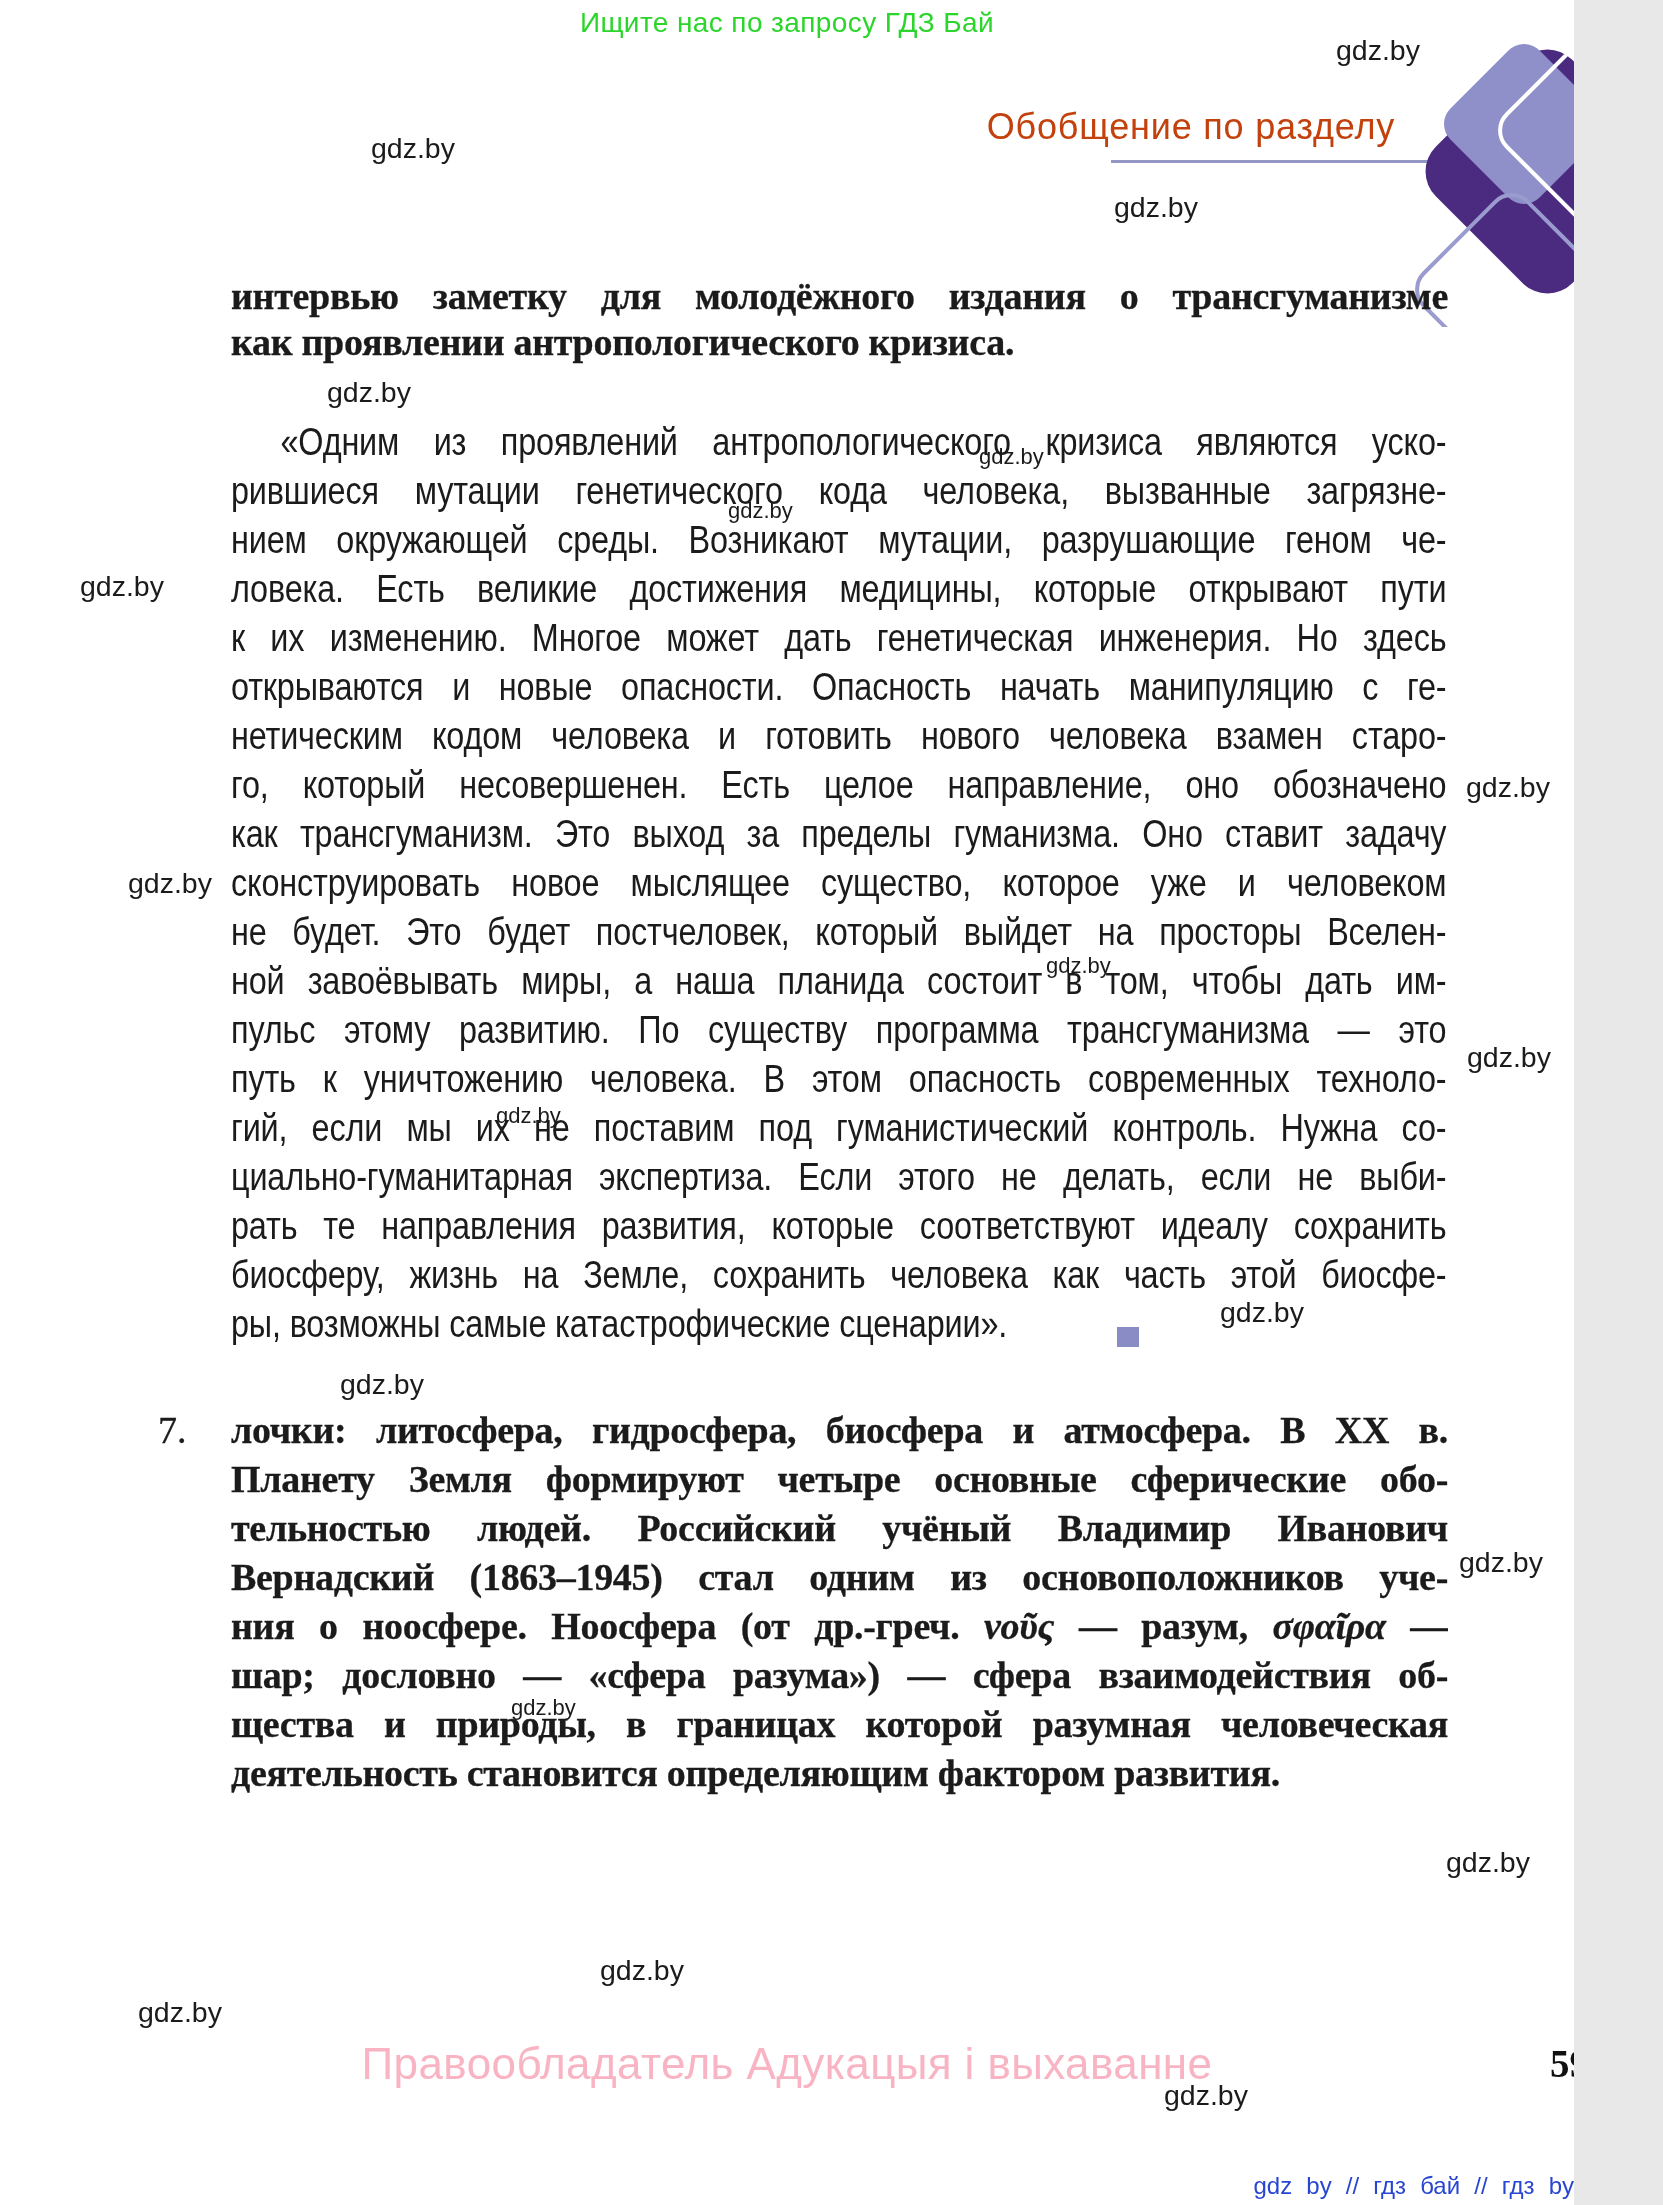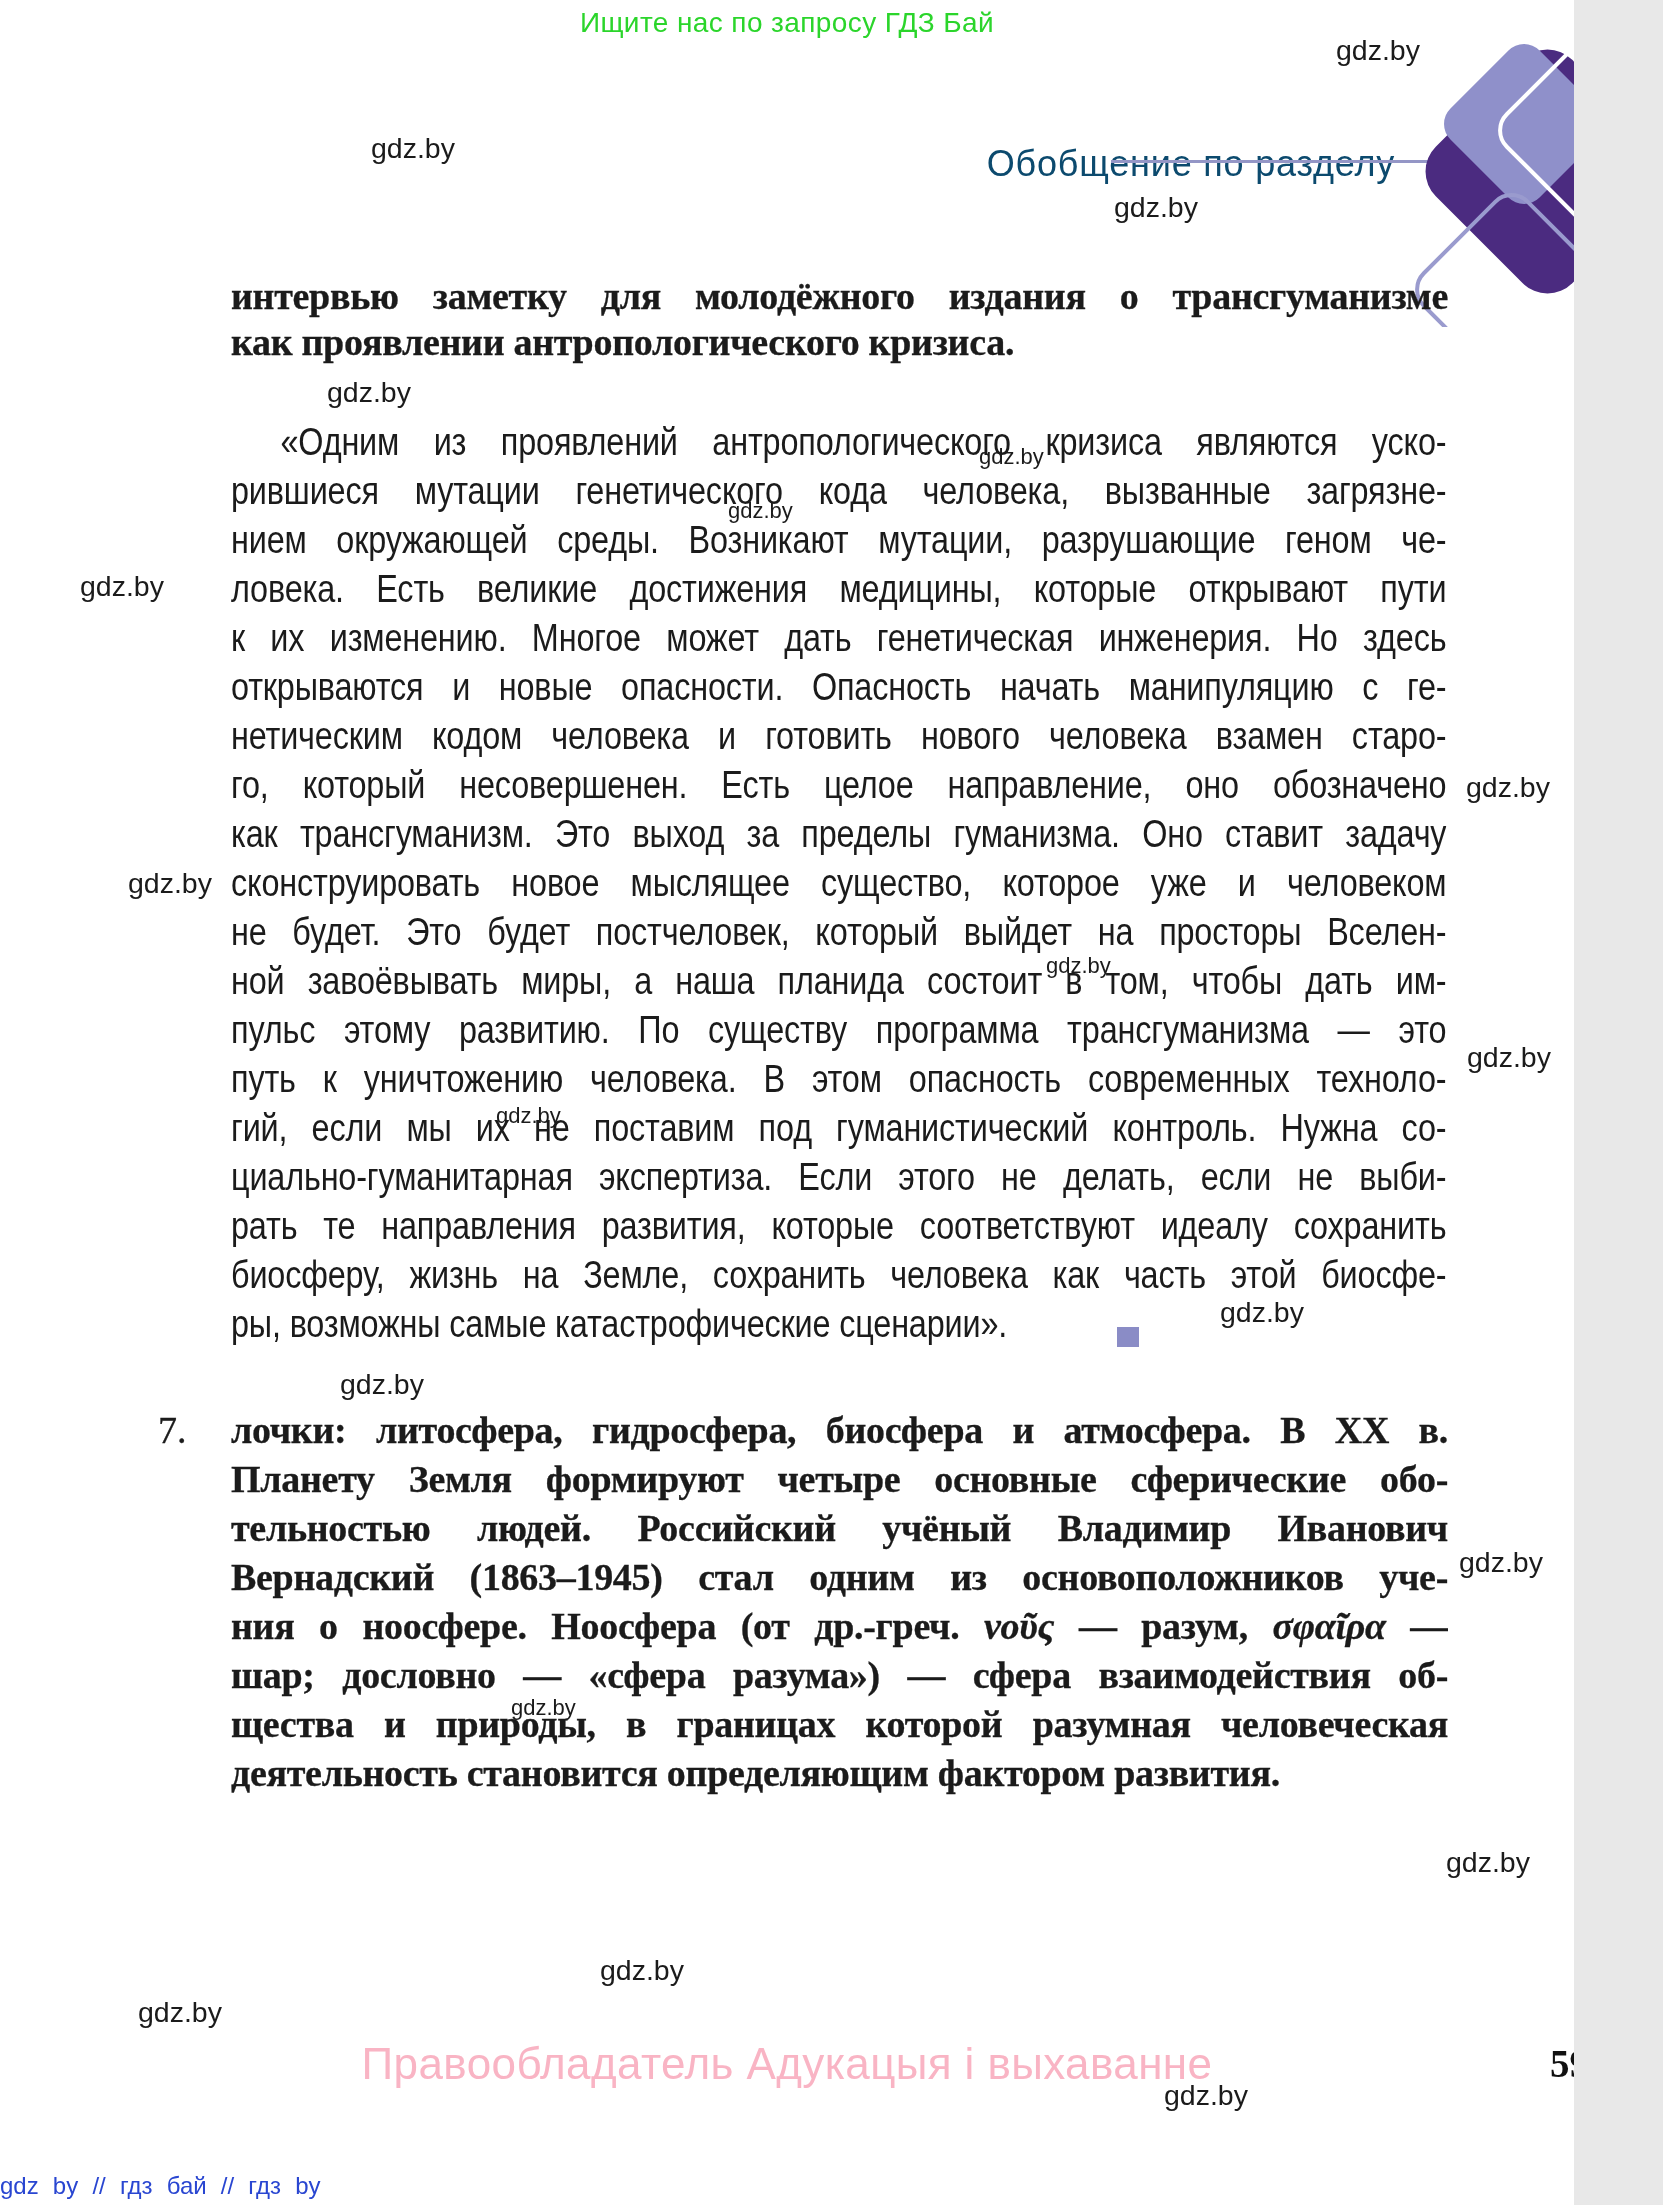--- a/index.html
+++ b/index.html
@@ -102,21 +102,21 @@
   }
   
   .footer-copyright {
     position: absolute; top: 2039px; left: 0; right: 0;
     text-align: center;
     font-size: 44px; letter-spacing: 0.4px;
     color: #f9b4c4;
   }
   .footer-links {
     position: absolute; top: 2172px; left: 0; right: 0;
-    text-align: left;
+    text-align: right;
     font-size: 24px; word-spacing: 7.5px;
     color: #2946d1;
   }
   .page-number {
     position: absolute; left: 1550px; top: 2041px;
     font-family: "Liberation Serif", serif;
     font-weight: bold; font-size: 39px;
     color: #111111;
   }
   .corner-diamond {
@@ -127,21 +127,21 @@
     background: #8e90c6;
   }
 </style>
 </head>
 <body>
 
 <div id="page">
 
   <div class="top-banner" style="color: rgb(43, 213, 43);">Ищите нас по запросу ГДЗ Бай</div>
 
-  <div class="header-title" style="color: #0c4a6e; margin-top: 37px;">Обобщение по разделу</div>
+  <div class="header-title" style="color: #c2410c;">Обобщение по разделу</div>
   <div class="header-underline"></div>
 
   <div class="logo">
     <div class="shape dark"></div>
     <div class="shape light"></div>
     <div class="shape white-outline"></div>
     <div class="shape lavender-outline"></div>
   </div>
 
   <div id="watermarks">

